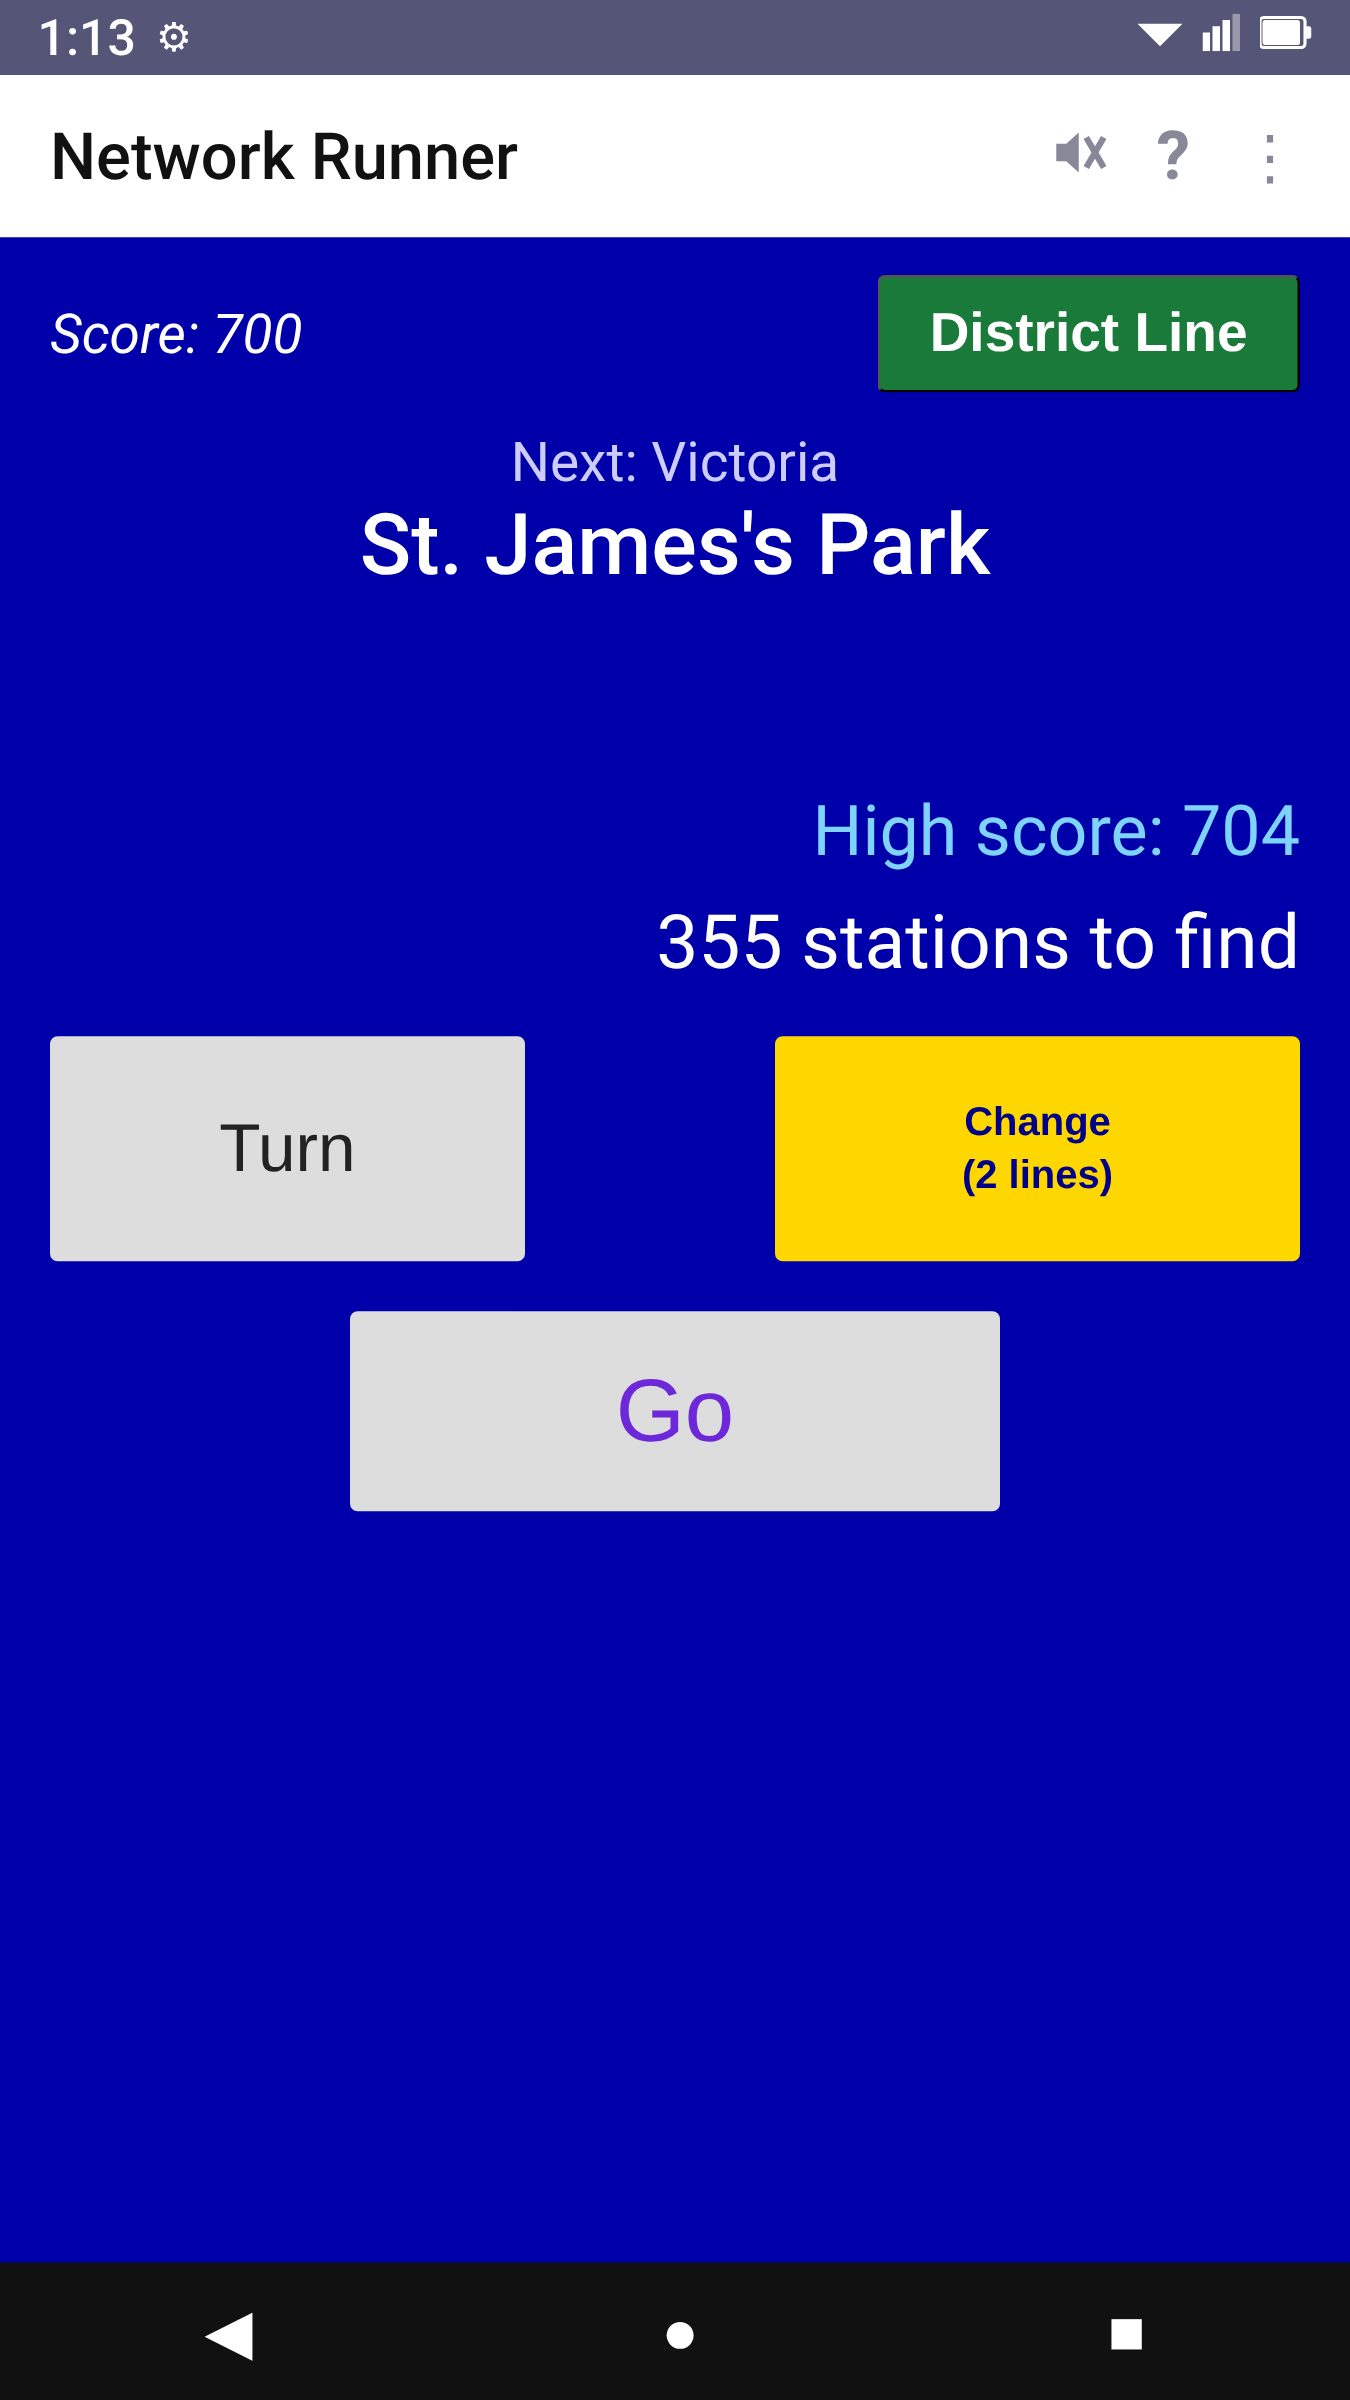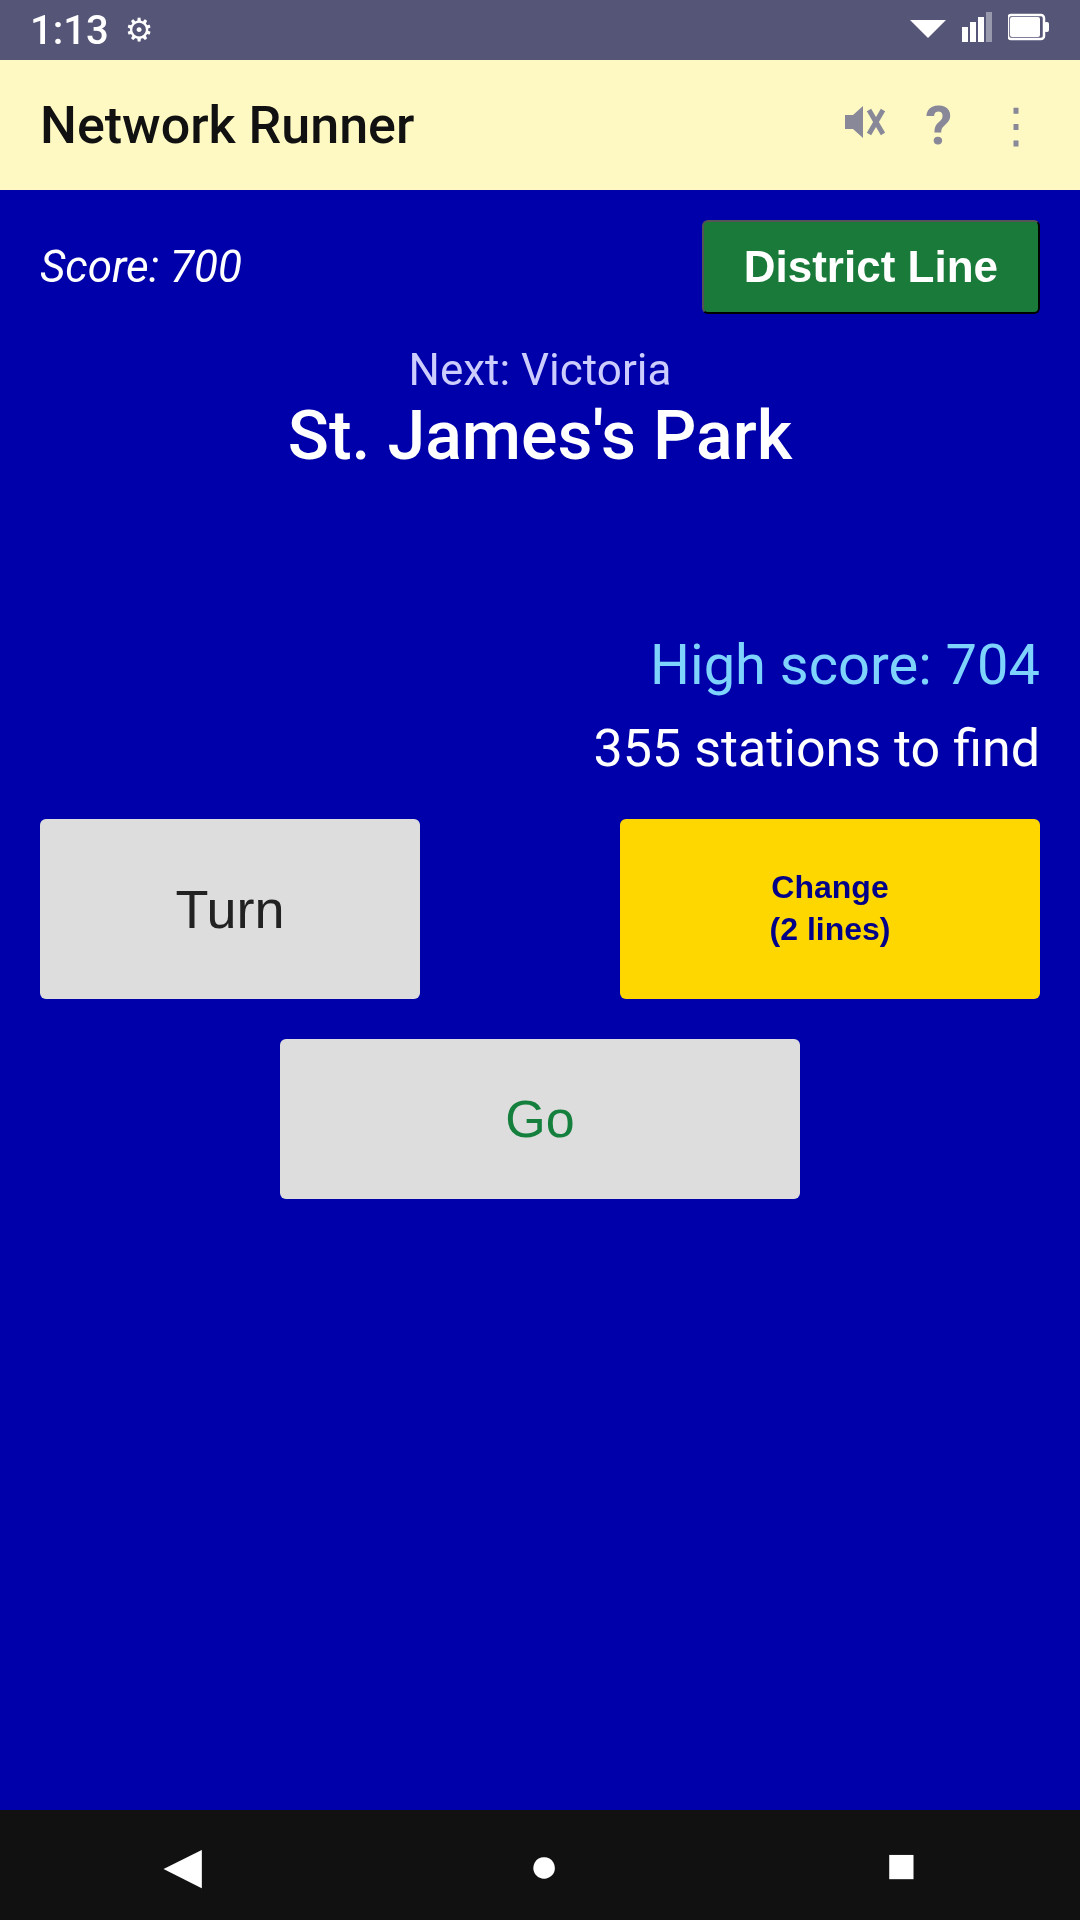--- a/index.html
+++ b/index.html
@@ -46,21 +46,21 @@
     }
     #wifi-icon, #signal-icon, #battery-icon {
       color: white;
       font-size: 30px;
     }
 
     
     #app-bar {
       width: 100%;
       height: 130px;
-      background: #fef9c3;
+      background: #ffffff;
       display: flex;
       align-items: center;
       justify-content: space-between;
       padding: 0 40px;
     }
     #app-title {
       color: #111111;
       font-size: 52px;
       font-weight: 500;
     }
@@ -132,21 +132,21 @@
       margin-top: 120px;
       margin-bottom: 40px;
     }
     #high-score {
       color: #7dd3fc;
       font-size: 56px;
       margin-bottom: 20px;
     }
     #stations-to-find {
       color: white;
-      font-size: 52px;
+      font-size: 60px;
     }
 
     
     #buttons-row {
       display: flex;
       align-items: center;
       justify-content: space-between;
       margin-bottom: 40px;
     }
     #turn-button {
@@ -173,22 +173,22 @@
       line-height: 1.3;
     }
 
     
     #go-row {
       display: flex;
       justify-content: center;
     }
     #go-button {
       background: #DDDDDD;
-      color: #15803d;
-      font-size: 52px;
+      color: #6d28d9;
+      font-size: 71px;
       font-weight: 500;
       border: none;
       border-radius: 6px;
       width: 520px;
       height: 160px;
       cursor: pointer;
     }
 
     
     #bottom-nav {

